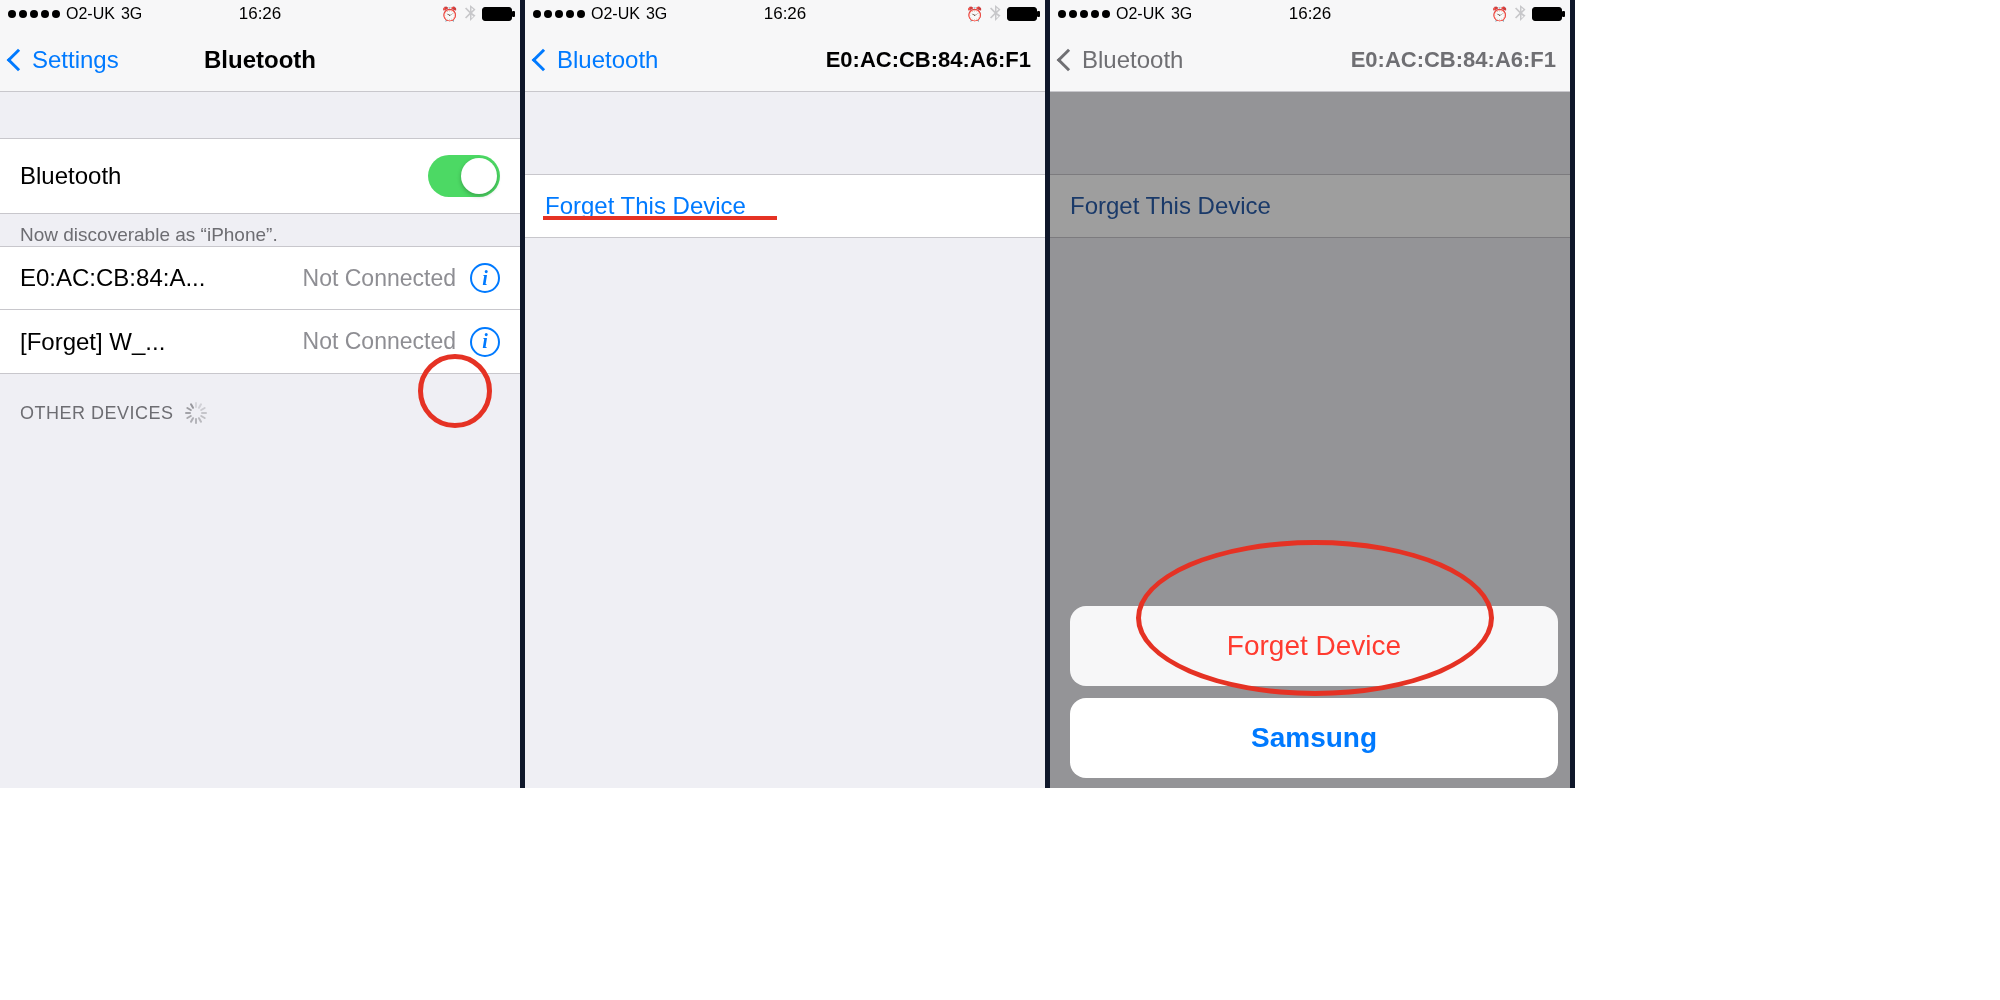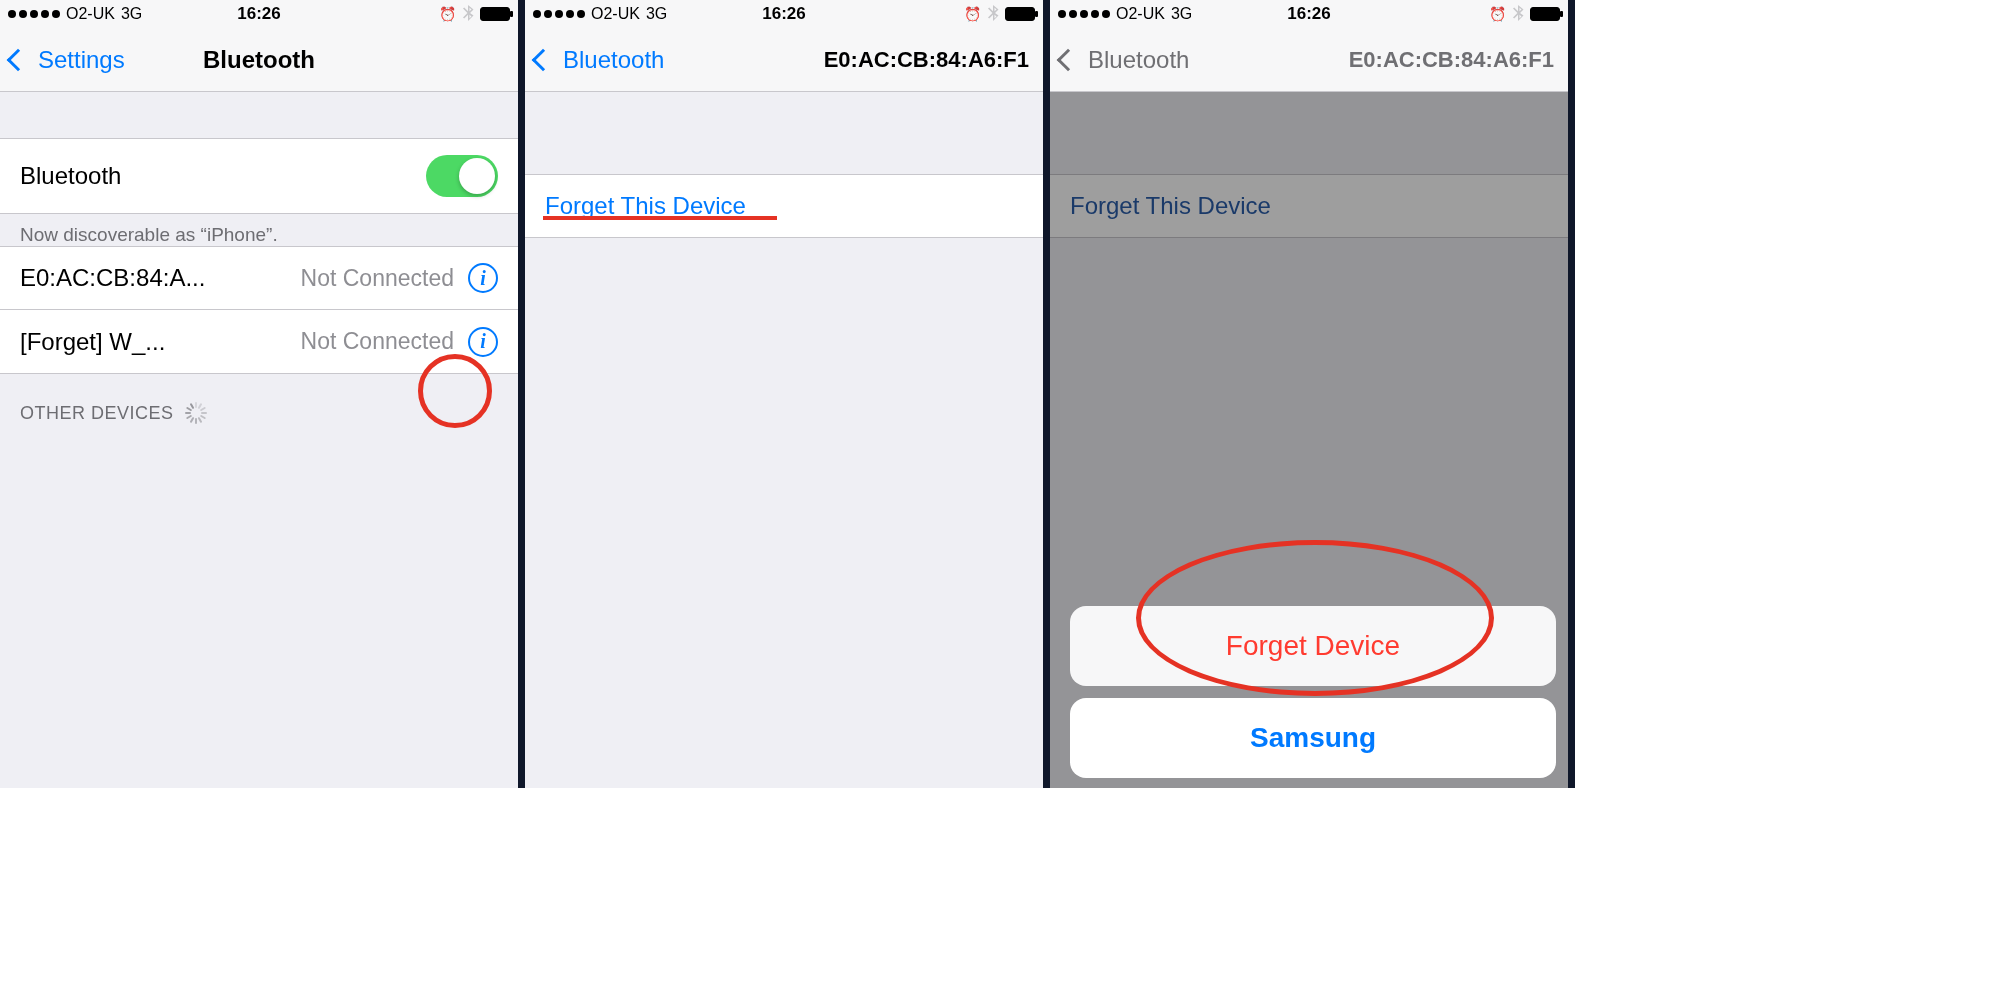--- a/index.html
+++ b/index.html
@@ -10,21 +10,21 @@
     height: 1000px;
     display: flex;
     overflow: hidden;
   }
   .phone {
     position: relative;
     flex: 0 0 525px;
     height: 788px;
     background: #efeff4;
     overflow: hidden;
-    border-right: 7px solid #0f172a;
+    border-right: 5px solid #0f172a;
   }
   .phone.dimmed::after {
     content:"";
     position:absolute;
     inset:0;
     background: rgba(0,0,0,0.38);
     pointer-events:none;
   }
   
   .status-bar {
@@ -39,41 +39,41 @@
     font-size: 16px;
     font-weight: 600;
     color: #000;
   }
   .dimmed .status-bar { background:#f7f7f8; }
   .status-left { display:flex; align-items:center; gap:6px; }
   .status-right { display:flex; align-items:center; gap:6px; }
   .dots { display:flex; gap:3px; }
   .dots span { width:8px; height:8px; border-radius:50%; background:#000; }
   .carrier { font-size:16px; font-weight:400; }
-  .time { font-size:17px; font-weight:700; position:absolute; left:50%; transform:translateX(-50%); }
+  .time { font-size:17px; font-weight:400; position:absolute; left:50%; transform:translateX(-50%); }
   .battery {
     width:30px; height:14px; border:1.5px solid #000; border-radius:3px; position:relative; background:#000;
   }
   .battery::after { content:""; position:absolute; right:-4px; top:3px; width:3px; height:6px; background:#000; border-radius:1px;}
   .alarm-icon, .bt-icon { color:#000; font-size:14px; opacity:0.9;}
   .bt-icon { opacity:0.45; }
 
   
   .nav-bar {
     position:relative;
     z-index:3;
     height: 64px;
     background: #f7f7f8;
     border-bottom: 1px solid #c8c7cc;
     display:flex;
     align-items:center;
     padding: 0 10px;
   }
   .nav-back {
-    display:flex; align-items:center; gap:8px;
+    display:flex; align-items:center; gap:2px;
     color:#007aff; font-size:24px;
   }
   .chevron-left {
     width:16px; height:16px;
     border-left:3.5px solid currentColor;
     border-bottom:3.5px solid currentColor;
     transform: rotate(45deg);
     margin-right:4px;
   }
   .nav-title {

